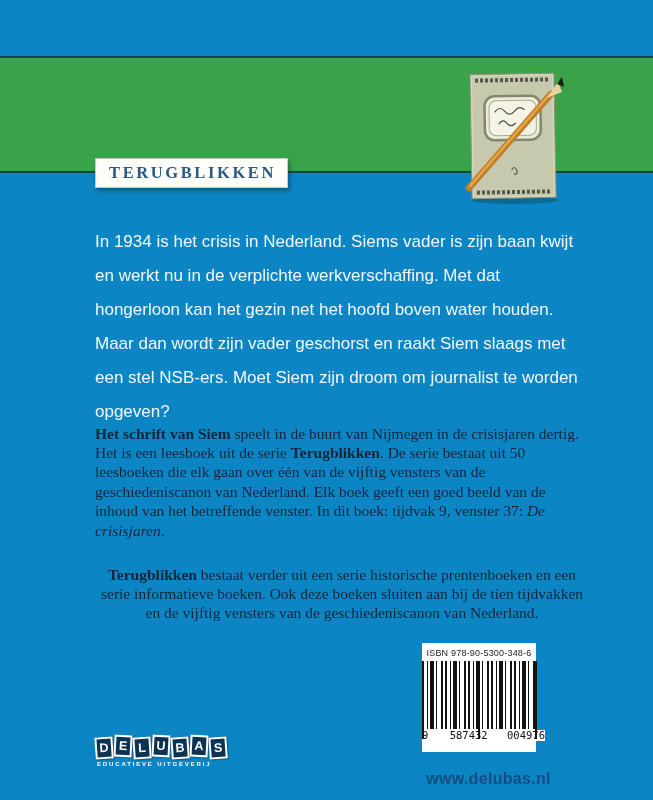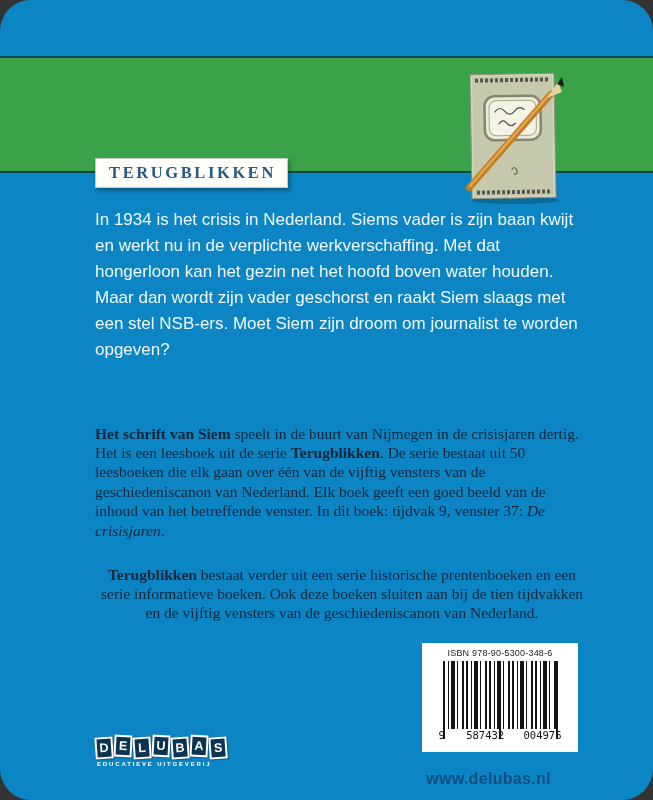--- a/index.html
+++ b/index.html
@@ -1,18 +1,18 @@
 <!DOCTYPE html>
 <html><head>
 <meta charset="utf-8">
 <style>
   html,body{margin:0;padding:0;background:#333;}
   .cover{
     position:relative;width:653px;height:800px;overflow:hidden;
-    background:#0b85c4;font-family:"Liberation Sans",sans-serif;border-radius:31px;
+    background:#0b85c4;font-family:"Liberation Sans",sans-serif;
   }
   
   .band{
     position:absolute;left:0;top:56px;width:653px;height:113px;
     background:#3aa34a;
     border-top:2px solid #10454d;border-bottom:2px solid #10454d;
   }
   
   .series-badge{
     position:absolute;left:95px;top:158px;width:193px;height:30px;
@@ -23,37 +23,37 @@
   }
   .series-badge span{
     font-family:"Liberation Serif",serif;font-weight:bold;
     font-size:16.5px;letter-spacing:2.6px;color:#2a5a80;
     white-space:nowrap;padding-left:2px;
   }
   
   .artwork{position:absolute;left:459px;top:68px;width:114px;height:138px;}
   
   .intro{
-    position:absolute;left:95px;top:207px;width:494px;
-    font-size:17px;line-height:26px;color:#f2f8fb;
+    position:absolute;left:95px;top:225px;width:494px;
+    font-size:17px;line-height:34px;color:#f2f8fb;
   }
   
   .serif-par{
     position:absolute;left:95px;width:494px;
     font-family:"Liberation Serif",serif;
     font-size:15.5px;line-height:19.4px;color:#12253a;
   }
   .p-about{top:408px;}
   .p-series{top:549px;text-align:center;}
   .p-age{top:643px;}
   .serif-par b{font-weight:bold;}
   .serif-par i{font-style:italic;}
   
   .barcode-box{
-    position:absolute;left:422px;top:643px;width:156px;height:109px;
+    position:absolute;left:422px;top:643px;width:114px;height:109px;
     background:#fff;box-sizing:border-box;padding-top:5px;
   }
   .isbn-label{
     text-align:center;font-size:9px;letter-spacing:.2px;color:#1c1c1c;
     white-space:nowrap;
   }
   .bars{
     position:relative;margin:3px auto 0;width:115px;height:68px;
     background-image:repeating-linear-gradient(90deg,
       #131313 0 2px, transparent 2px 5px,

